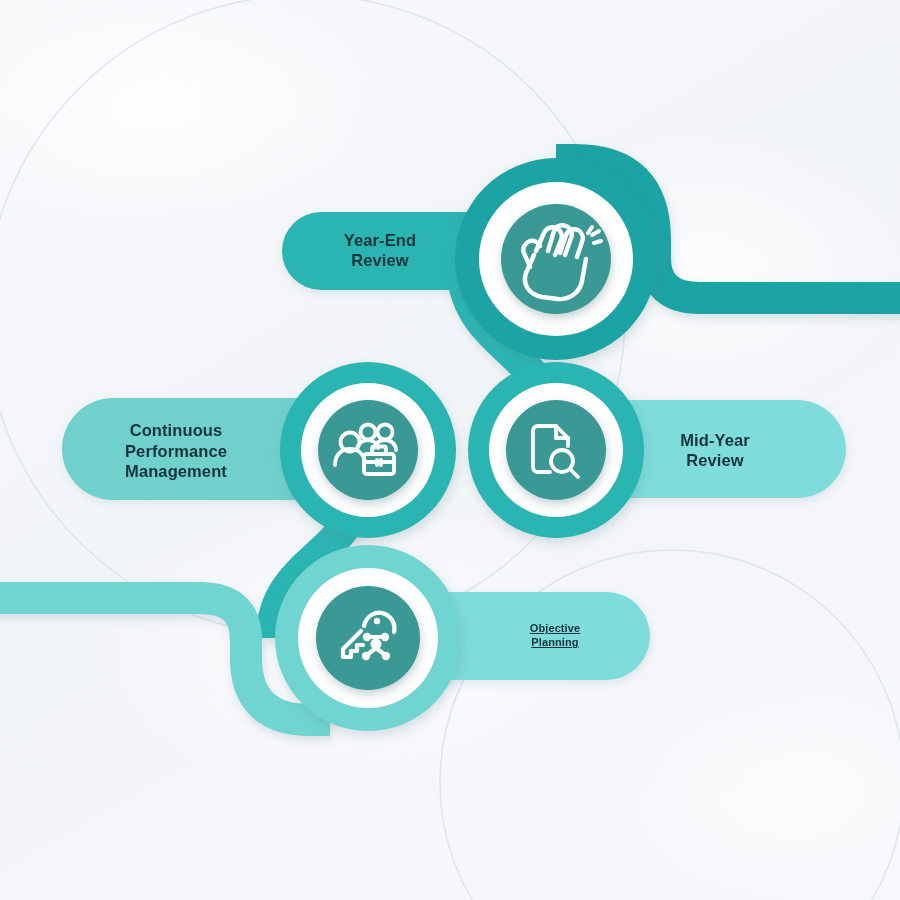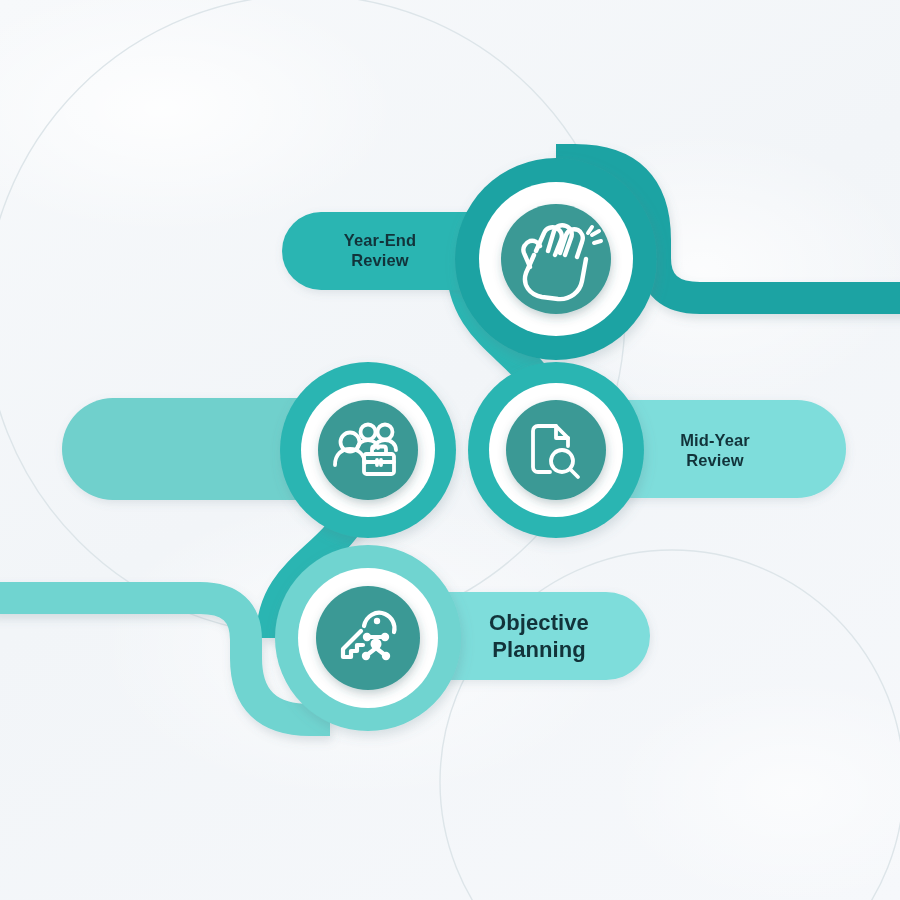--- a/index.html
+++ b/index.html
@@ -28,21 +28,21 @@
     font-weight:700;
     color:#12333a;
     line-height:1.24;
     letter-spacing:.1px;
     pointer-events:none;
     white-space:pre-line;
   }
   #lbl-year{left:300px;top:215px;width:160px;height:70px;font-size:16.5px;}
   #lbl-cpm{left:78px;top:405px;width:196px;height:92px;font-size:16.5px;}
   #lbl-mid{left:624px;top:410px;width:182px;height:80px;font-size:16.5px;}
-  #lbl-obj{left:454px;top:596px;width:170px;height:80px;font-size:22px;}
+  #lbl-obj{left:470px;top:596px;width:170px;height:80px;font-size:11px;text-decoration:underline;}
 </style>
 </head>
 <body>
 
 <div id="stage">
 
   <svg id="art" viewBox="0 0 900 900">
     <defs>
       <filter id="softshadow" x="-40%" y="-40%" width="180%" height="180%">
         <feDropShadow dx="2" dy="5" stdDeviation="6" flood-color="#5f7a86" flood-opacity="0.22"></feDropShadow>
@@ -147,20 +147,23 @@
         <circle cx="17" cy="-1" r="4.2" fill="#ffffff" stroke="none"></circle>
         <circle cx="-2" cy="18" r="4.2" fill="#ffffff" stroke="none"></circle>
         <circle cx="18" cy="18" r="4.2" fill="#ffffff" stroke="none"></circle>
       </g>
     </g>
   </svg>
 
   <div class="pill-label" id="lbl-year">Year-End
 Review</div>
 
+  <div class="pill-label" id="lbl-cpm">Continuous
+Performance
+Management</div>
 
   <div class="pill-label" id="lbl-mid">Mid-Year
 Review</div>
 
   <div class="pill-label" id="lbl-obj">Objective
 Planning</div>
 
 </div>
 
 </body></html>

